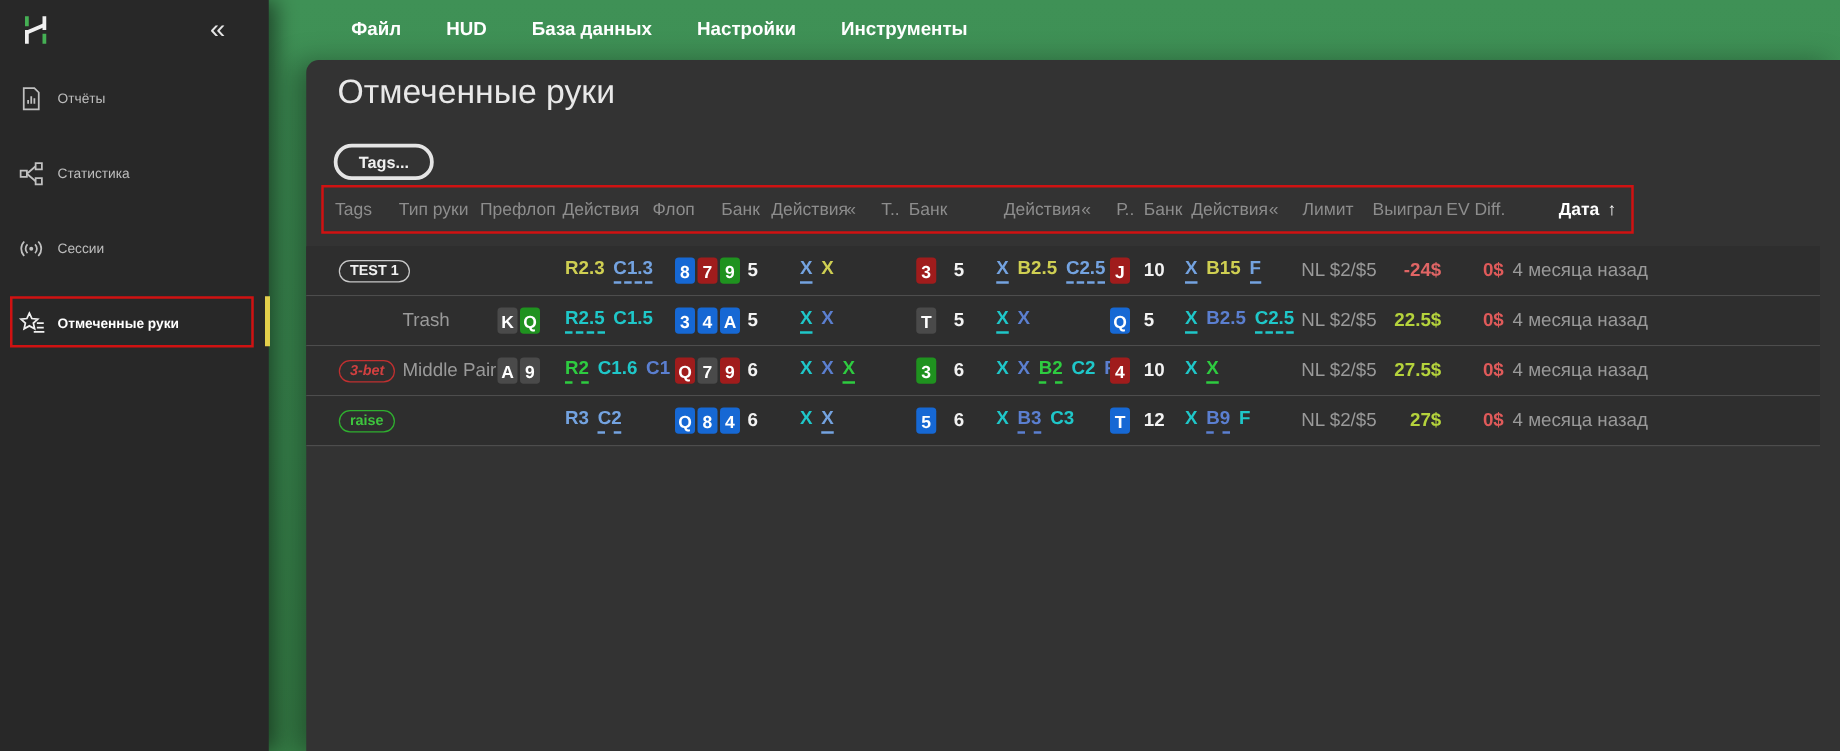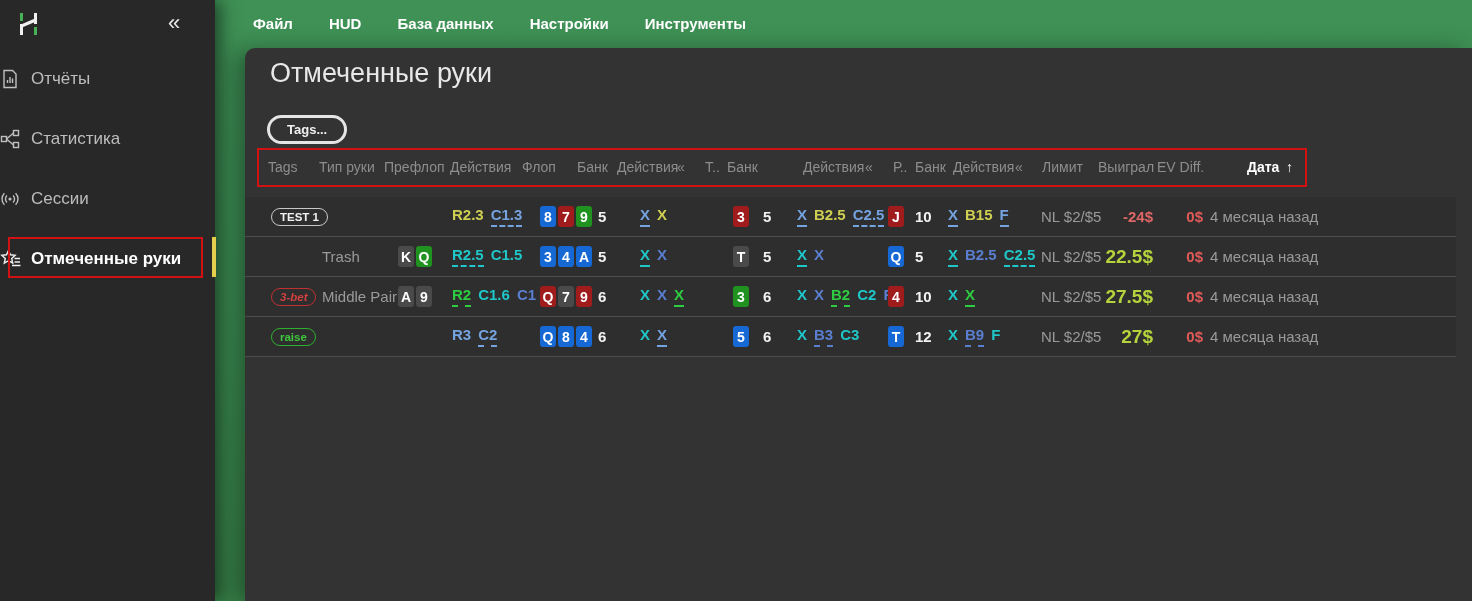--- a/index.html
+++ b/index.html
@@ -1,31 +1,31 @@
 <!DOCTYPE html>
 <html><head>
 <meta charset="utf-8">
 <style>
   html,body{margin:0;padding:0;}
   body{width:1472px;height:601px;overflow:hidden;position:relative;
        background:linear-gradient(180deg,#3f9156 0%,#3b8c51 60%,#388349 100%);
        font-family:"Liberation Sans","DejaVu Sans",sans-serif;}
   
   .menubar{position:absolute;left:215px;top:0;right:0;height:48px;display:flex;
-           padding-left:20px;z-index:2;}
+           padding-left:48px;z-index:2;}
   .menu-item{line-height:48px;padding:0 18px;color:#fff;font-size:15px;font-weight:600;
              cursor:default;white-space:nowrap;}
   
   .sidebar{position:absolute;left:0;top:0;width:215px;height:100%;background:#282828;
            z-index:5;box-shadow:6px 0 16px rgba(0,0,0,.5);}
   .logo{position:absolute;left:16px;top:10px;}
   .collapse{position:absolute;left:168px;top:10px;font-size:22px;color:#e6e6e6;cursor:pointer;}
   .nav{position:absolute;top:59px;left:0;right:0;}
   .side-item{height:40px;margin-bottom:20px;display:flex;align-items:center;
-             color:#bdbdbd;font-size:17px;cursor:pointer;text-align:right;}
+             padding-left:15px;color:#bdbdbd;font-size:11px;cursor:pointer;text-align:right;}
   .side-item .ic{width:22px;height:20px;margin-right:9px;display:inline-flex;}
   .side-item.active{color:#fff;font-weight:700;}
   .active-bar{position:absolute;left:212px;top:237px;width:4px;height:40px;
               background:#e3cf4b;z-index:6;}
   
   .panel{position:absolute;left:245px;top:48px;right:0;bottom:0;background:#333333;
          border-top-left-radius:10px;box-shadow:-10px 2px 22px rgba(0,0,0,.35);z-index:2;}
   .title{position:absolute;left:25px;top:10px;font-size:27px;color:#e8e8e8;font-weight:400;}
   .tags-btn{position:absolute;left:22px;top:67px;height:29px;border-radius:15px;
             border:3px solid #e5e5e5;background:transparent;color:#f0f0f0;
@@ -49,21 +49,21 @@
   .card.s{background:#4a4a4a;}.card.h{background:#a01c1c;}
   .card.d{background:#1668d4;}.card.cl{background:#1f921f;}
   .tok{font-weight:700;font-size:15px;margin-right:7px;line-height:1;padding-bottom:3px;
        border-bottom:2px solid transparent;}
   .tok.y{color:#cfcf52;}.tok.lb{color:#74a3e0;}.tok.c{color:#1fc7c9;}
   .tok.b{color:#5b7fd0;}.tok.g{color:#2ecc40;}
   .tok.u-solid{border-bottom:2px solid currentColor;}
   .tok.u-dash{border-bottom:2px dashed currentColor;}
   .pot{color:#f2f2f2;font-weight:600;font-size:15px;}
   .gray{color:#9a9a9a;font-size:15px;}
-  .won-pos{color:#b5d33c;font-weight:700;font-size:19px;margin-left:21px;}
+  .won-pos{color:#b5d33c;font-weight:700;font-size:15px;margin-left:21px;}
   .won-neg{color:#e06565;font-weight:700;font-size:15px;}
   .ev{color:#e05a5a;font-weight:700;font-size:15px;}
   .pill{border:1px solid;border-radius:10px;padding:2px 8px;font-size:11.5px;font-weight:700;}
   .pill.neutral{border-color:#c8c8c8;color:#f0f0f0;}
   .pill.red{border-color:#c03030;color:#d24040;font-style:italic;}
   .pill.green{border-color:#2faf2f;color:#3ec43e;}
   
   .ann{position:absolute;border:2px solid #d01212;box-sizing:border-box;z-index:50;pointer-events:none;}
   #ann-sidebar{left:8px;top:237px;width:195px;height:41px;}
   #ann-header{left:257px;top:148px;width:1050px;height:39px;}

